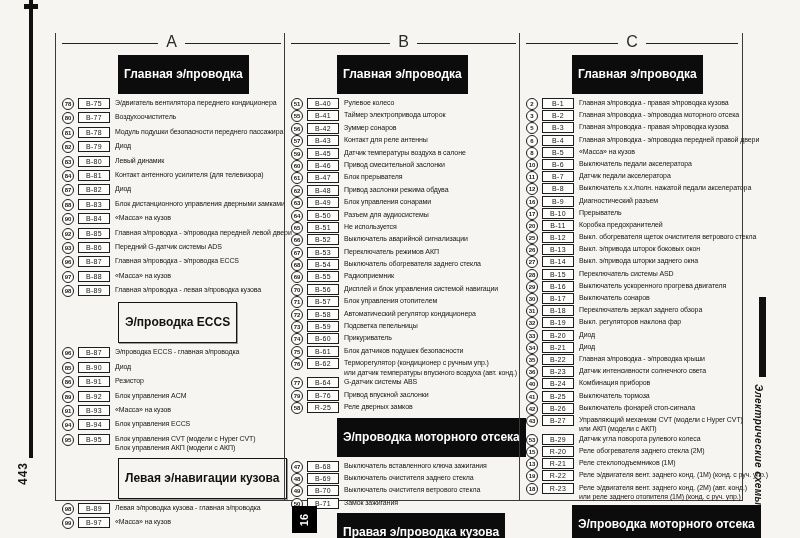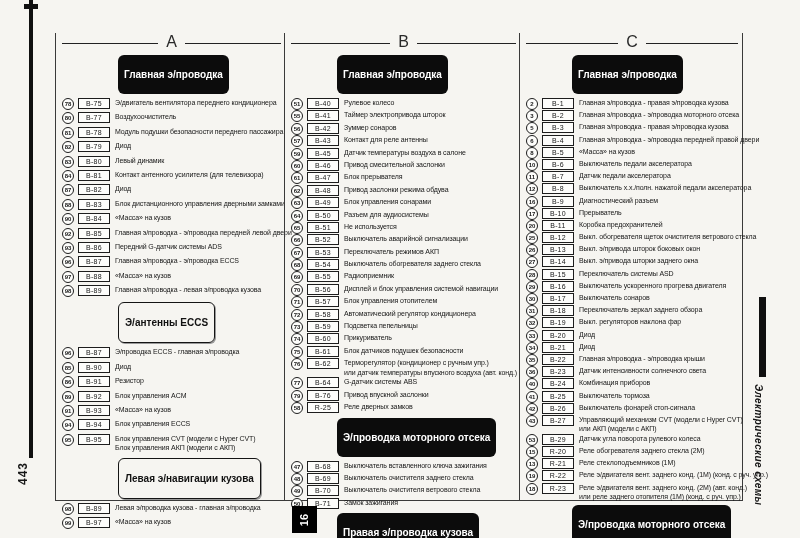--- a/index.html
+++ b/index.html
@@ -21,22 +21,22 @@
             border-left:1px solid #3a3a3a;border-right:1px solid #3a3a3a;border-bottom:1px solid #3a3a3a;
             display:flex;}
   .col{box-sizing:border-box;padding:0 3px 0 6px;}
   .colA{width:228px;}
   .colB{width:235px;border-left:1px solid #3a3a3a;}
   .colC{width:222px;border-left:1px solid #3a3a3a;}
   .col-head{display:flex;align-items:center;height:18px;margin:0 0 1px 0;}
   .hline{flex:1;border-top:1.5px solid #222;margin-top:2px;}
   .letter{font-size:16px;color:#2a2a2a;padding:0 8px;line-height:14px;}
   
-  .sec-h{display:inline-block;font-weight:bold;font-size:10px;line-height:9px;padding:15px 6px;
-         margin:3px 0 4px 46px;white-space:nowrap;border-radius:6px;}
+  .sec-h{display:inline-block;font-weight:bold;font-size:12px;line-height:9px;padding:15px 6px;
+         margin:3px 0 4px 46px;white-space:nowrap;}
   .colA .sec-h{margin-left:56px;}
   .filled{background:#0c0c0c;color:#fff;}
   .outline{border:1.2px solid #141414;color:#121212;background:transparent;box-shadow:1px 1px 0 #999;}
   
   .row{display:flex;align-items:flex-start;}
   .colA .row{margin-bottom:2.4px;}
   .colB .row{margin-bottom:0.4px;}
   .colC .row{margin-bottom:0.2px;}
   .cnum{flex:0 0 auto;width:10px;height:10px;border:1px solid #1d1d1d;border-radius:50%;
         font-size:6px;font-weight:bold;display:flex;align-items:center;justify-content:center;
@@ -108,21 +108,21 @@
           <div class="code">B-87</div>
           <div class="desc">Главная э/проводка - э/проводка ECCS</div>
         </div><div class="row">
           <div class="cnum">97</div>
           <div class="code">B-88</div>
           <div class="desc">«Масса» на кузов</div>
         </div><div class="row">
           <div class="cnum">98</div>
           <div class="code">B-89</div>
           <div class="desc">Главная э/проводка - левая э/проводка кузова</div>
-        </div><div class="sec-h outline">Э/антенны ECCS</div><div class="row">
+        </div><div class="sec-h outline">Э/проводка ECCS</div><div class="row">
           <div class="cnum">96</div>
           <div class="code">B-87</div>
           <div class="desc">Э/проводка ECCS - главная э/проводка</div>
         </div><div class="row">
           <div class="cnum">85</div>
           <div class="code">B-90</div>
           <div class="desc">Диод</div>
         </div><div class="row">
           <div class="cnum">86</div>
           <div class="code">B-91</div>

